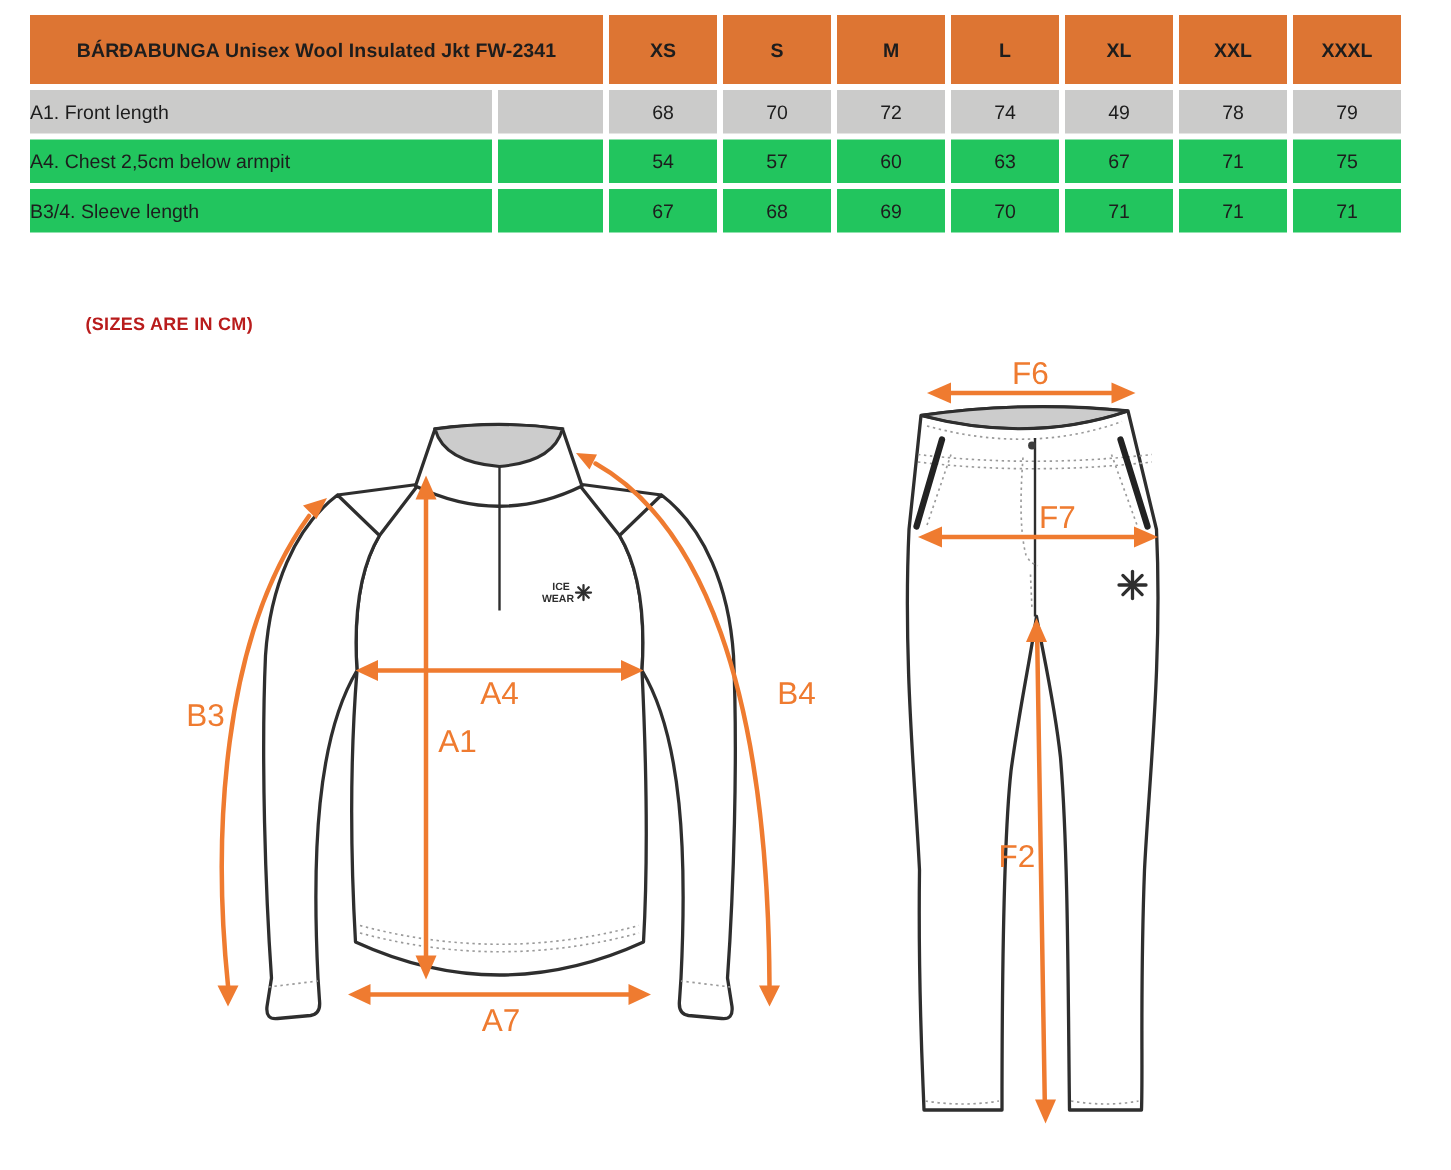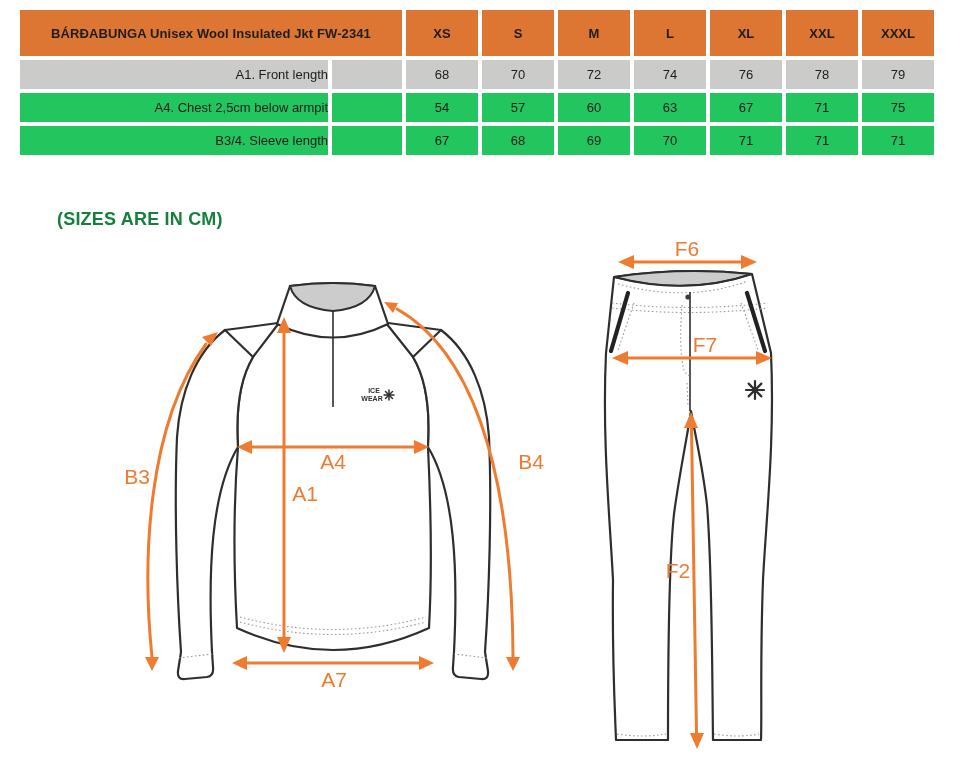--- a/index.html
+++ b/index.html
@@ -8,26 +8,26 @@
 
   
   table.size-chart{position:absolute;left:16px;top:6px;border-collapse:separate;border-spacing:4px;
         table-layout:fixed;width:922px;}
   table.size-chart td{padding:0;font-size:13px;color:#1d1d1d;overflow:hidden;white-space:nowrap;}
   td.hcell{background:#dd7533;color:#ffffff;font-weight:bold;height:46px;text-align:center;}
   td.title-cell{font-size:13px;letter-spacing:.1px;}
   tr.body-row td{height:29px;}
   tr.row-dark td{background:#cbcbca;}
   tr.row-light td{background:#22c55e;}
-  td.label-cell{text-align:right;padding-left:34px;}
+  td.label-cell{text-align:left;padding-left:34px;}
   td.val-cell{text-align:center;margin-left:32px;}
 
   
-  .sizes-note{position:absolute;left:57px;top:209px;font-size:18px;font-weight:bold;
-        color:#15803d;letter-spacing:.2px;}
+  .sizes-note{position:absolute;left:57px;top:209px;font-size:12px;font-weight:bold;
+        color:#b91c1c;letter-spacing:.2px;}
 
   
   svg#diagram{position:absolute;left:0;top:0;}
   .outline{fill:#ffffff;stroke:#2e2e2e;stroke-width:2.2;stroke-linejoin:round;}
   .thinline{fill:none;stroke:#2e2e2e;stroke-width:1.6;}
   .seam{fill:none;stroke:#2e2e2e;stroke-width:2;}
   .stitch{fill:none;stroke:#9a9a9a;stroke-width:1.1;stroke-dasharray:1.6 2.4;}
   .grayfill{fill:#cccccc;stroke:#2e2e2e;stroke-width:2;}
   .arrow-line{stroke:#ef7b30;stroke-width:3;fill:none;stroke-linecap:round;}
   .arrow-head{fill:#ef7b30;stroke:none;}
@@ -64,21 +64,21 @@
       <td class="hcell">XXL</td>
       <td class="hcell">XXXL</td>
     </tr>
     <tr class="body-row row-dark">
       <td class="label-cell">A1. Front length</td>
       <td class="blank-cell"></td>
       <td class="val-cell">68</td>
       <td class="val-cell">70</td>
       <td class="val-cell">72</td>
       <td class="val-cell">74</td>
-      <td class="val-cell">76</td>
+      <td class="val-cell">49</td>
       <td class="val-cell">78</td>
       <td class="val-cell">79</td>
     </tr>
     <tr class="body-row row-light">
       <td class="label-cell">A4. Chest 2,5cm below armpit</td>
       <td class="blank-cell"></td>
       <td class="val-cell">54</td>
       <td class="val-cell">57</td>
       <td class="val-cell">60</td>
       <td class="val-cell">63</td>

